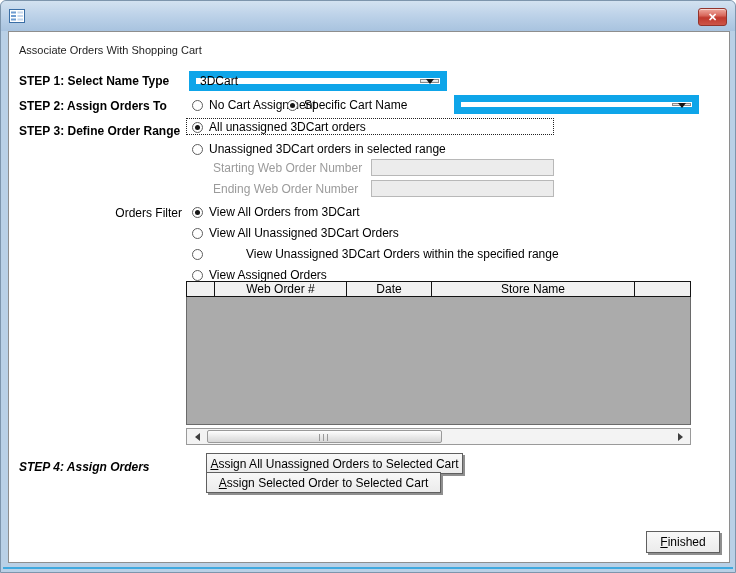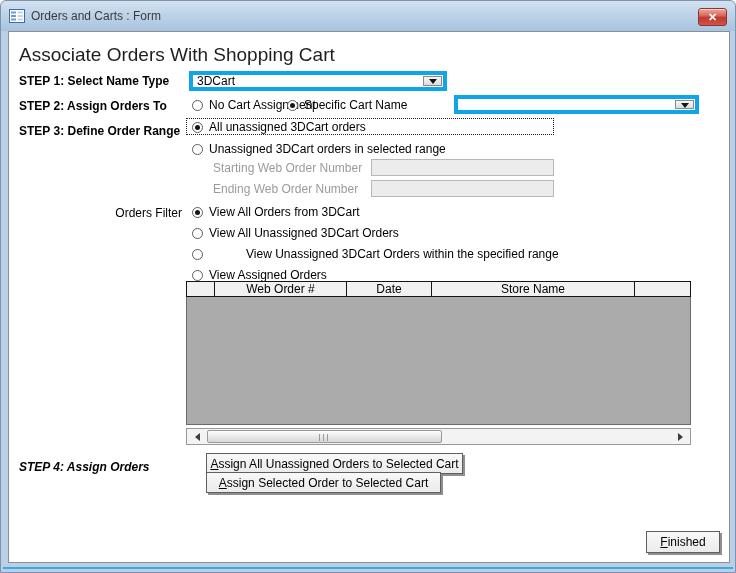--- a/index.html
+++ b/index.html
@@ -23,23 +23,23 @@
                color:#fff; font-weight:bold; font-size:11px; line-height:1;
                display:flex; align-items:center; justify-content:center;
                box-shadow:inset 0 1px 0 rgba(255,255,255,.55); cursor:default; }
 
   .content { position:absolute; left:7px; top:30px; width:722px; height:532px;
              background:#fff; border:1px solid #8e8e8e; }
 
   .abs { position:absolute; }
   .bold { font-weight:bold; }
   .gray { color:#9b9b9b; }
-  .heading { font-size:19px; color:#1f1f1f; }
+  .heading { font-size:11px; color:#1f1f1f; }
 
-  .combo { position:absolute; background:#fff; border:4px solid #0ea5e9; }
+  .combo { position:absolute; background:#fff; border:7px solid #0ea5e9; }
   .combo .combo-text { position:absolute; left:4px; top:50%; transform:translateY(-50%); white-space:nowrap; }
   .combo .combo-btn { position:absolute; top:1px; right:1px; bottom:1px; width:19px;
                       background:linear-gradient(#f7f7f7,#dcdcdc);
                       border:1px solid #8a8a8a;
                       display:flex; align-items:center; justify-content:center; }
   .tri-down { width:0; height:0; border:4px solid transparent; border-top:5px solid #141414; margin-top:5px; }
 
   .radio-row { position:absolute; display:flex; align-items:center; gap:6px; height:16px; white-space:nowrap; }
   .radio { flex:none; width:11px; height:11px; border:1px solid #5e5e5e; border-radius:50%;
            background:#fff; position:relative; }
@@ -86,21 +86,20 @@
   <div class="titlebar">
     <svg width="16" height="14" viewBox="0 0 16 14">
       <rect x="0.5" y="0.5" width="15" height="13" fill="#ffffff" stroke="#3a6ea5"></rect>
       <rect x="2" y="2.5" width="5" height="2" fill="#6f9cd0"></rect>
       <rect x="2" y="6" width="5" height="2" fill="#6f9cd0"></rect>
       <rect x="2" y="9.5" width="5" height="2" fill="#6f9cd0"></rect>
       <rect x="8.5" y="2.5" width="5.5" height="2" fill="#c4d6ec"></rect>
       <rect x="8.5" y="6" width="5.5" height="2" fill="#c4d6ec"></rect>
       <rect x="8.5" y="9.5" width="5.5" height="2" fill="#c4d6ec"></rect>
     </svg>
-    <span class="title-text">Orders and Carts : Form</span>
     <div class="close-btn">
       <span>✕</span>
     </div>
   </div>
 
   <div class="content">
 
     <span class="abs heading" style="left:10px; top:12px;">Associate Orders With Shopping Cart</span>
 
     <span class="abs bold" style="left:10px; top:42px;">STEP 1: Select Name Type</span>

